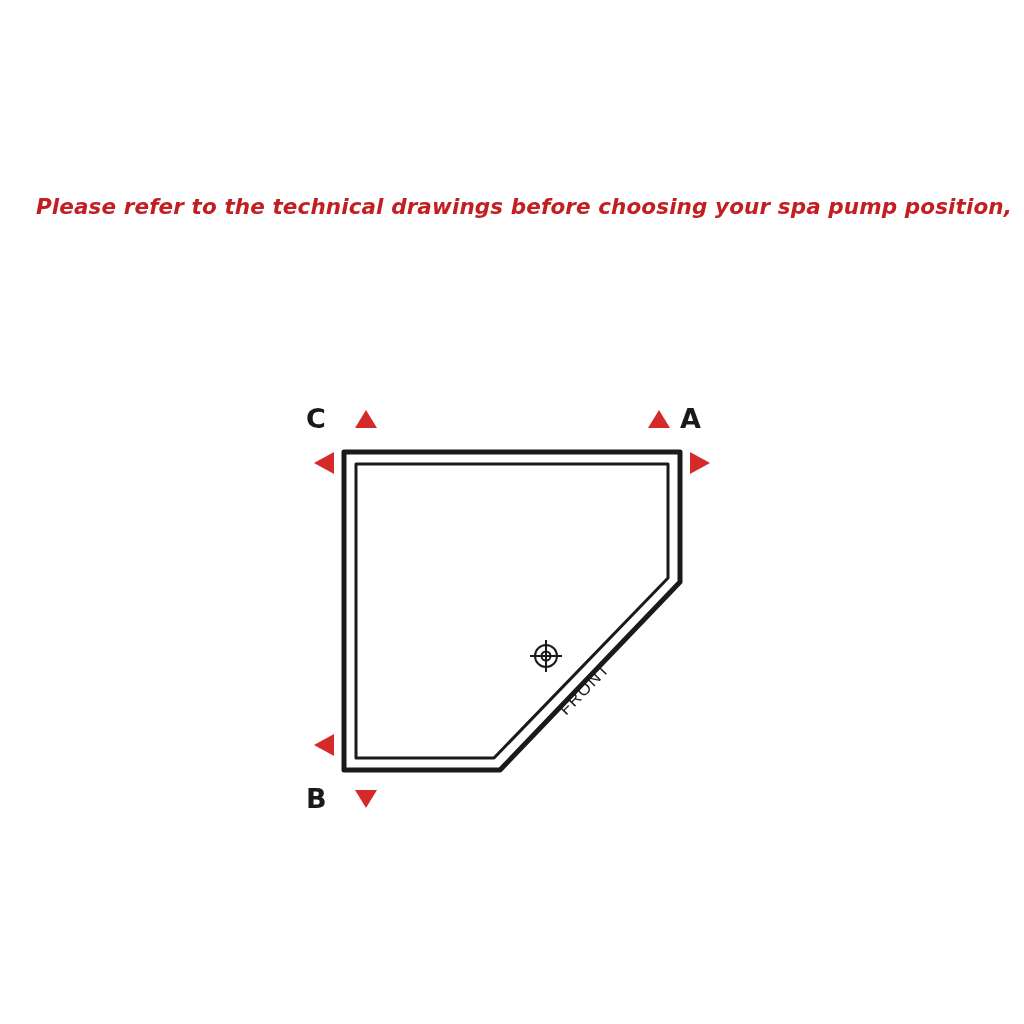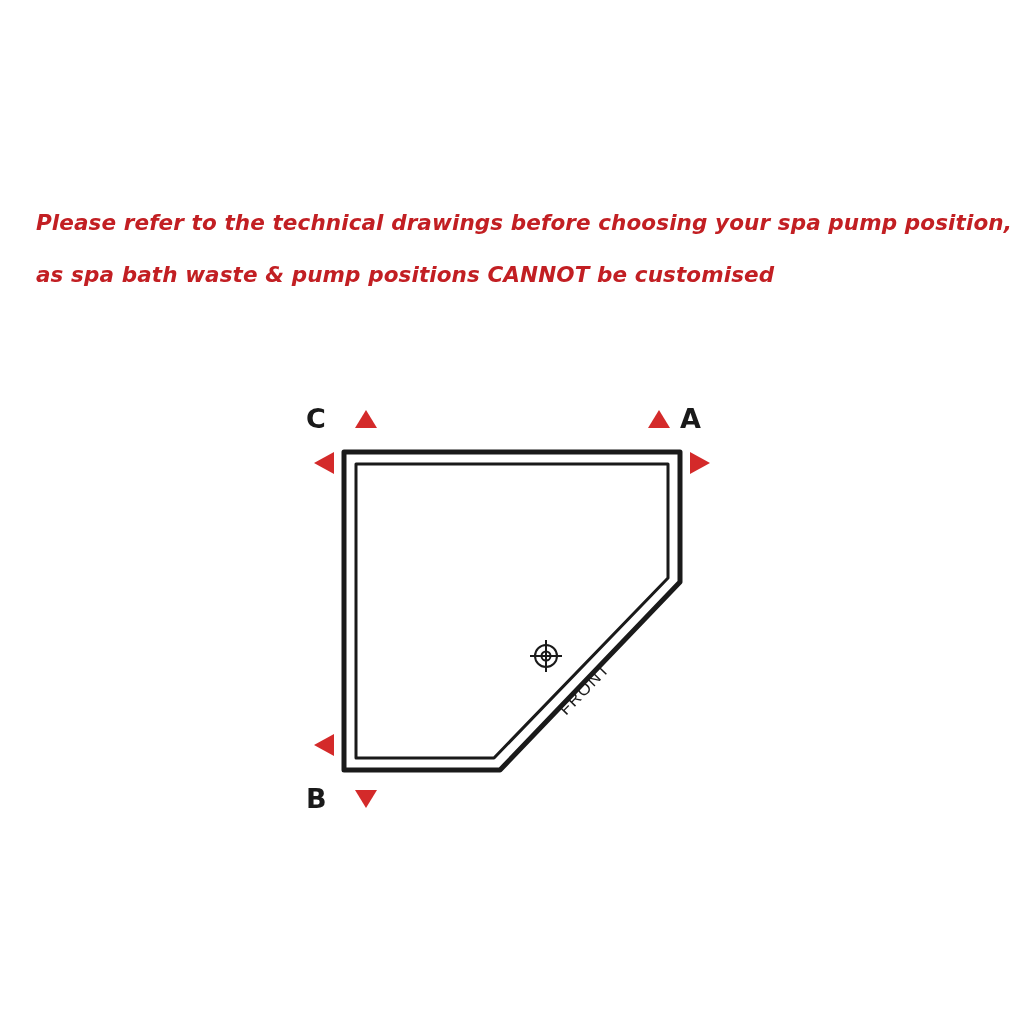--- a/index.html
+++ b/index.html
@@ -27,21 +27,20 @@
   }
   .notice-line {
     color: #c21f23;
     font-family: "DejaVu Sans", sans-serif;
     font-style: italic;
     font-weight: bold;
     font-size: 21.5px;
     letter-spacing: 0.1px;
     line-height: 1.0;
     white-space: nowrap;
-    margin-top: 16px;
   }
   .notice-line.l1 { margin-bottom: 30px; }
 
   #diagram {
     position: absolute;
     left: 0;
     top: 330px;
     width: 1024px;
     height: 560px;
   }
@@ -59,21 +58,20 @@
     letter-spacing: 1.2px;
   }
 </style>
 </head>
 <body>
 
 <div id="page">
 
   <div class="notice">
     <div class="notice-line l1">Please refer to the technical drawings before choosing your spa pump position,</div>
-    <div class="notice-line l2">as spa bath waste &amp; pump positions CANNOT be customised</div>
   </div>
 
   <div id="diagram">
     <svg width="1024" height="560" viewBox="0 0 1024 560" xmlns="http://www.w3.org/2000/svg">
 
       <g>
         <path d="M 344 122 L 680 122 L 680 252 L 500 440 L 344 440 Z" fill="#ffffff" stroke="#1a1a1a" stroke-width="5" stroke-linejoin="round"></path>
       </g>
 
       <g>

